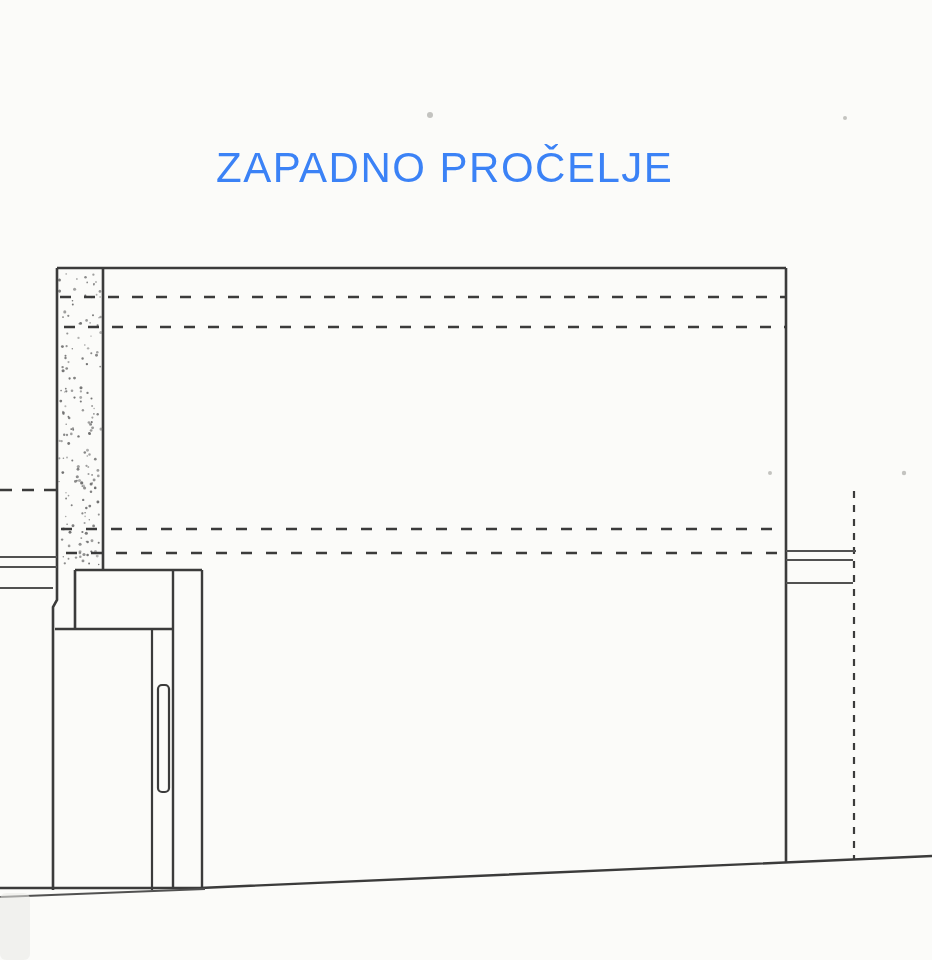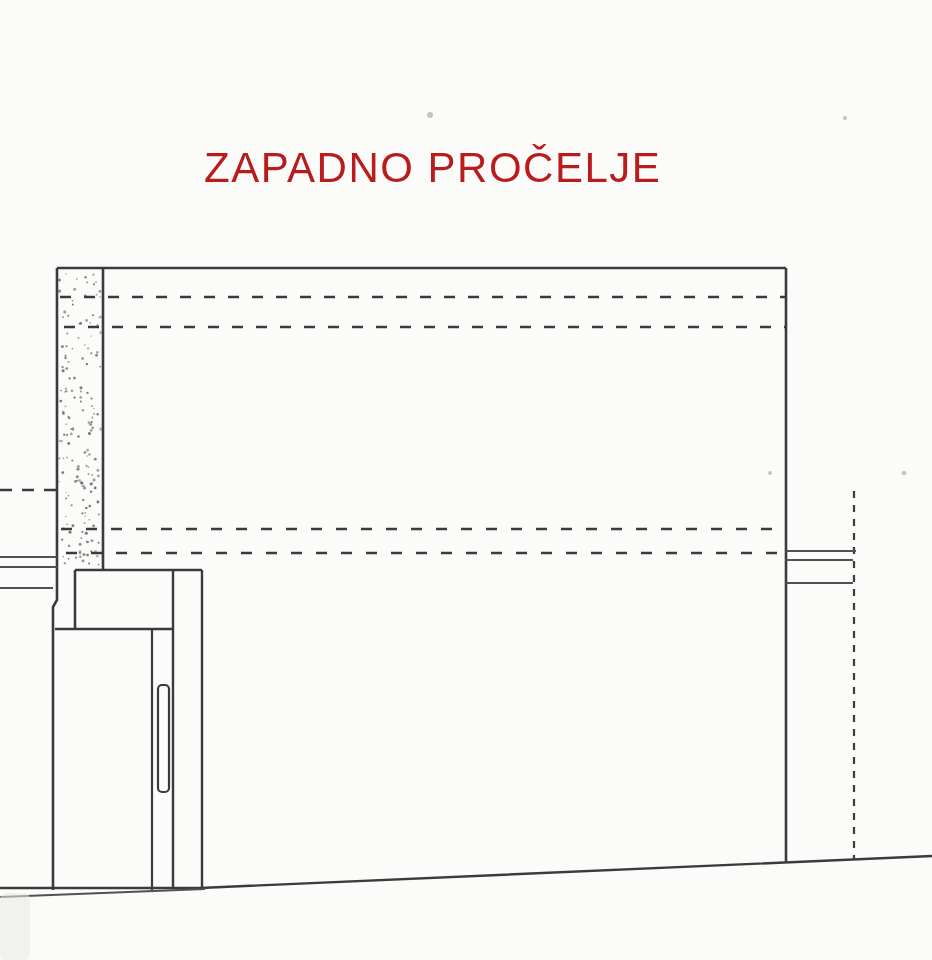--- a/index.html
+++ b/index.html
@@ -14,26 +14,26 @@
     font-family: "Liberation Sans", sans-serif;
   }
   .paper {
     position: absolute;
     inset: 0;
     width: 932px;
     height: 960px;
   }
   .drawing-title {
     position: absolute;
-    left: 204px;
+    left: 216px;
     top: 144px;
     font-size: 42px;
     font-weight: 400;
     letter-spacing: 1.5px;
-    color: #b91c1c;
+    color: #3b82f6;
     white-space: nowrap;
     user-select: none;
   }
   svg.elevation {
     position: absolute;
     left: 0;
     top: 0;
     display: block;
   }
 </style>

